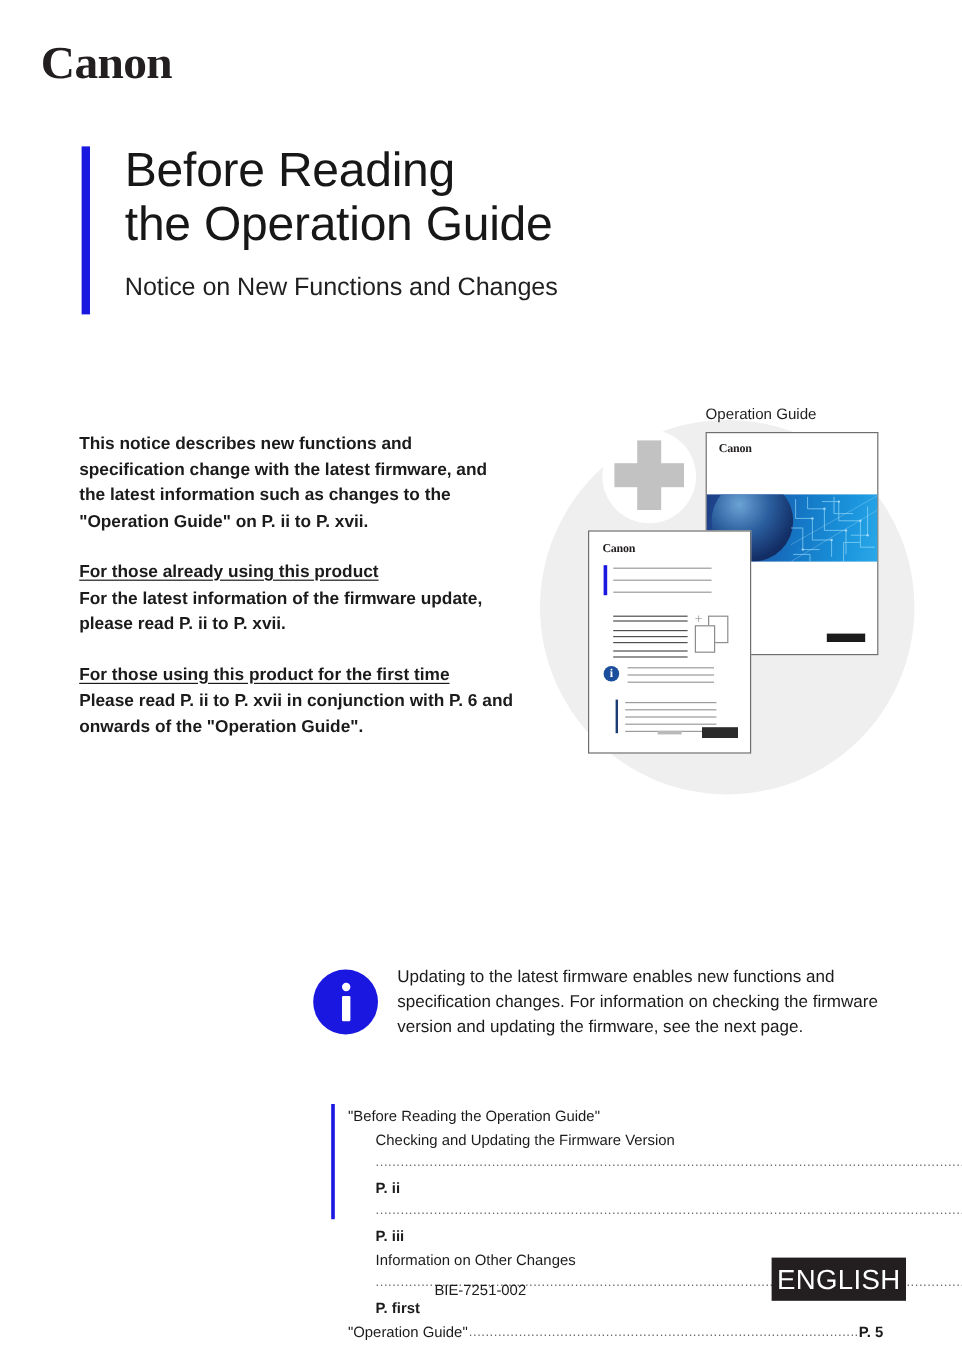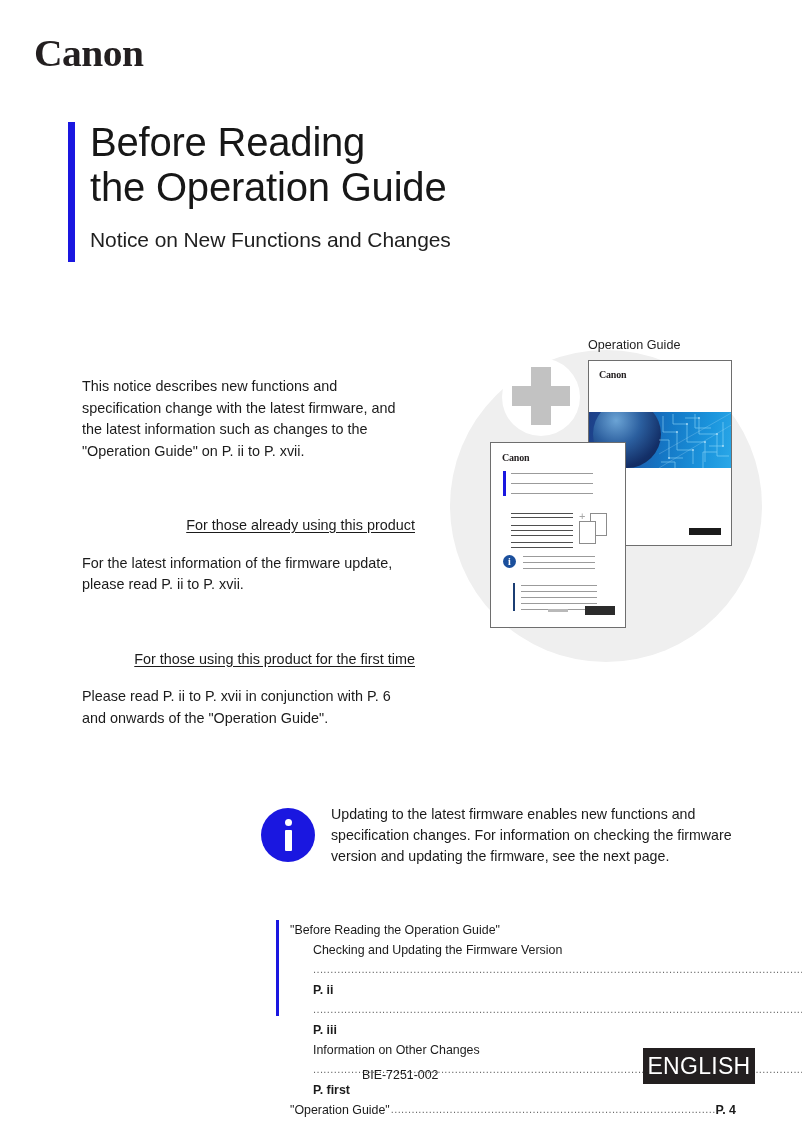--- a/index.html
+++ b/index.html
@@ -19,38 +19,38 @@
     color:#231f20;line-height:1;
     transform:scaleX(1.04);transform-origin:left top;
   }
 
   
   .title-block{position:absolute;left:68px;top:120px;width:560px;}
   .title-bar{
     position:absolute;left:0px;top:2px;width:7px;height:140px;
     background:#1a17e0;
   }
-  .title-text{padding-left:22px;}
+  .title-text{padding-left:36px;}
   .title-line{
     font-size:40px;font-weight:300;line-height:1.12;
     color:#171717;letter-spacing:-0.2px;
   }
   .subtitle{
     font-size:21px;font-weight:400;color:#1f1f1f;
     margin-top:18px;letter-spacing:-0.1px;
   }
 
   
   .intro{
     position:absolute;left:66px;top:360px;width:365px;
     font-size:14.4px;line-height:21.5px;color:#1b1b1b;
   }
-  .intro p{margin:16px;}
+  .intro p{margin:0;font-weight:bold;}
   .intro .gap{height:21px;}
-  .u-head{text-decoration:underline;text-underline-offset:2px;text-align:right;}
+  .u-head{text-decoration:underline;text-underline-offset:2px;}
 
   
   .illus{position:absolute;left:450px;top:330px;width:330px;height:320px;}
   .illus-circle{
     position:absolute;left:0px;top:20px;width:312px;height:312px;
     border-radius:50%;background:#efefef;
   }
   .plus-circle{
     position:absolute;left:52px;top:28px;width:78px;height:78px;
     border-radius:50%;background:#ffffff;
@@ -293,21 +293,21 @@
           <span class="toc-page">P. iii</span>
         </div>
         <div class="toc-row indent">
           <span class="toc-label">Information on Other Changes</span>
           <span class="toc-dots">....................................................................................................................................................</span>
           <span class="toc-page">P. first</span>
         </div>
         <div class="toc-row">
           <span class="toc-label">"Operation Guide"</span>
           <span class="toc-dots">....................................................................................................................................................</span>
-          <span class="toc-page">P. 4</span>
+          <span class="toc-page">P. 5</span>
         </div>
       </div>
   </div>
 
   <div class="doc-number">BIE-7251-002</div>
   <div class="english-badge">ENGLISH</div>
 
 </div>
 
 </body></html>

